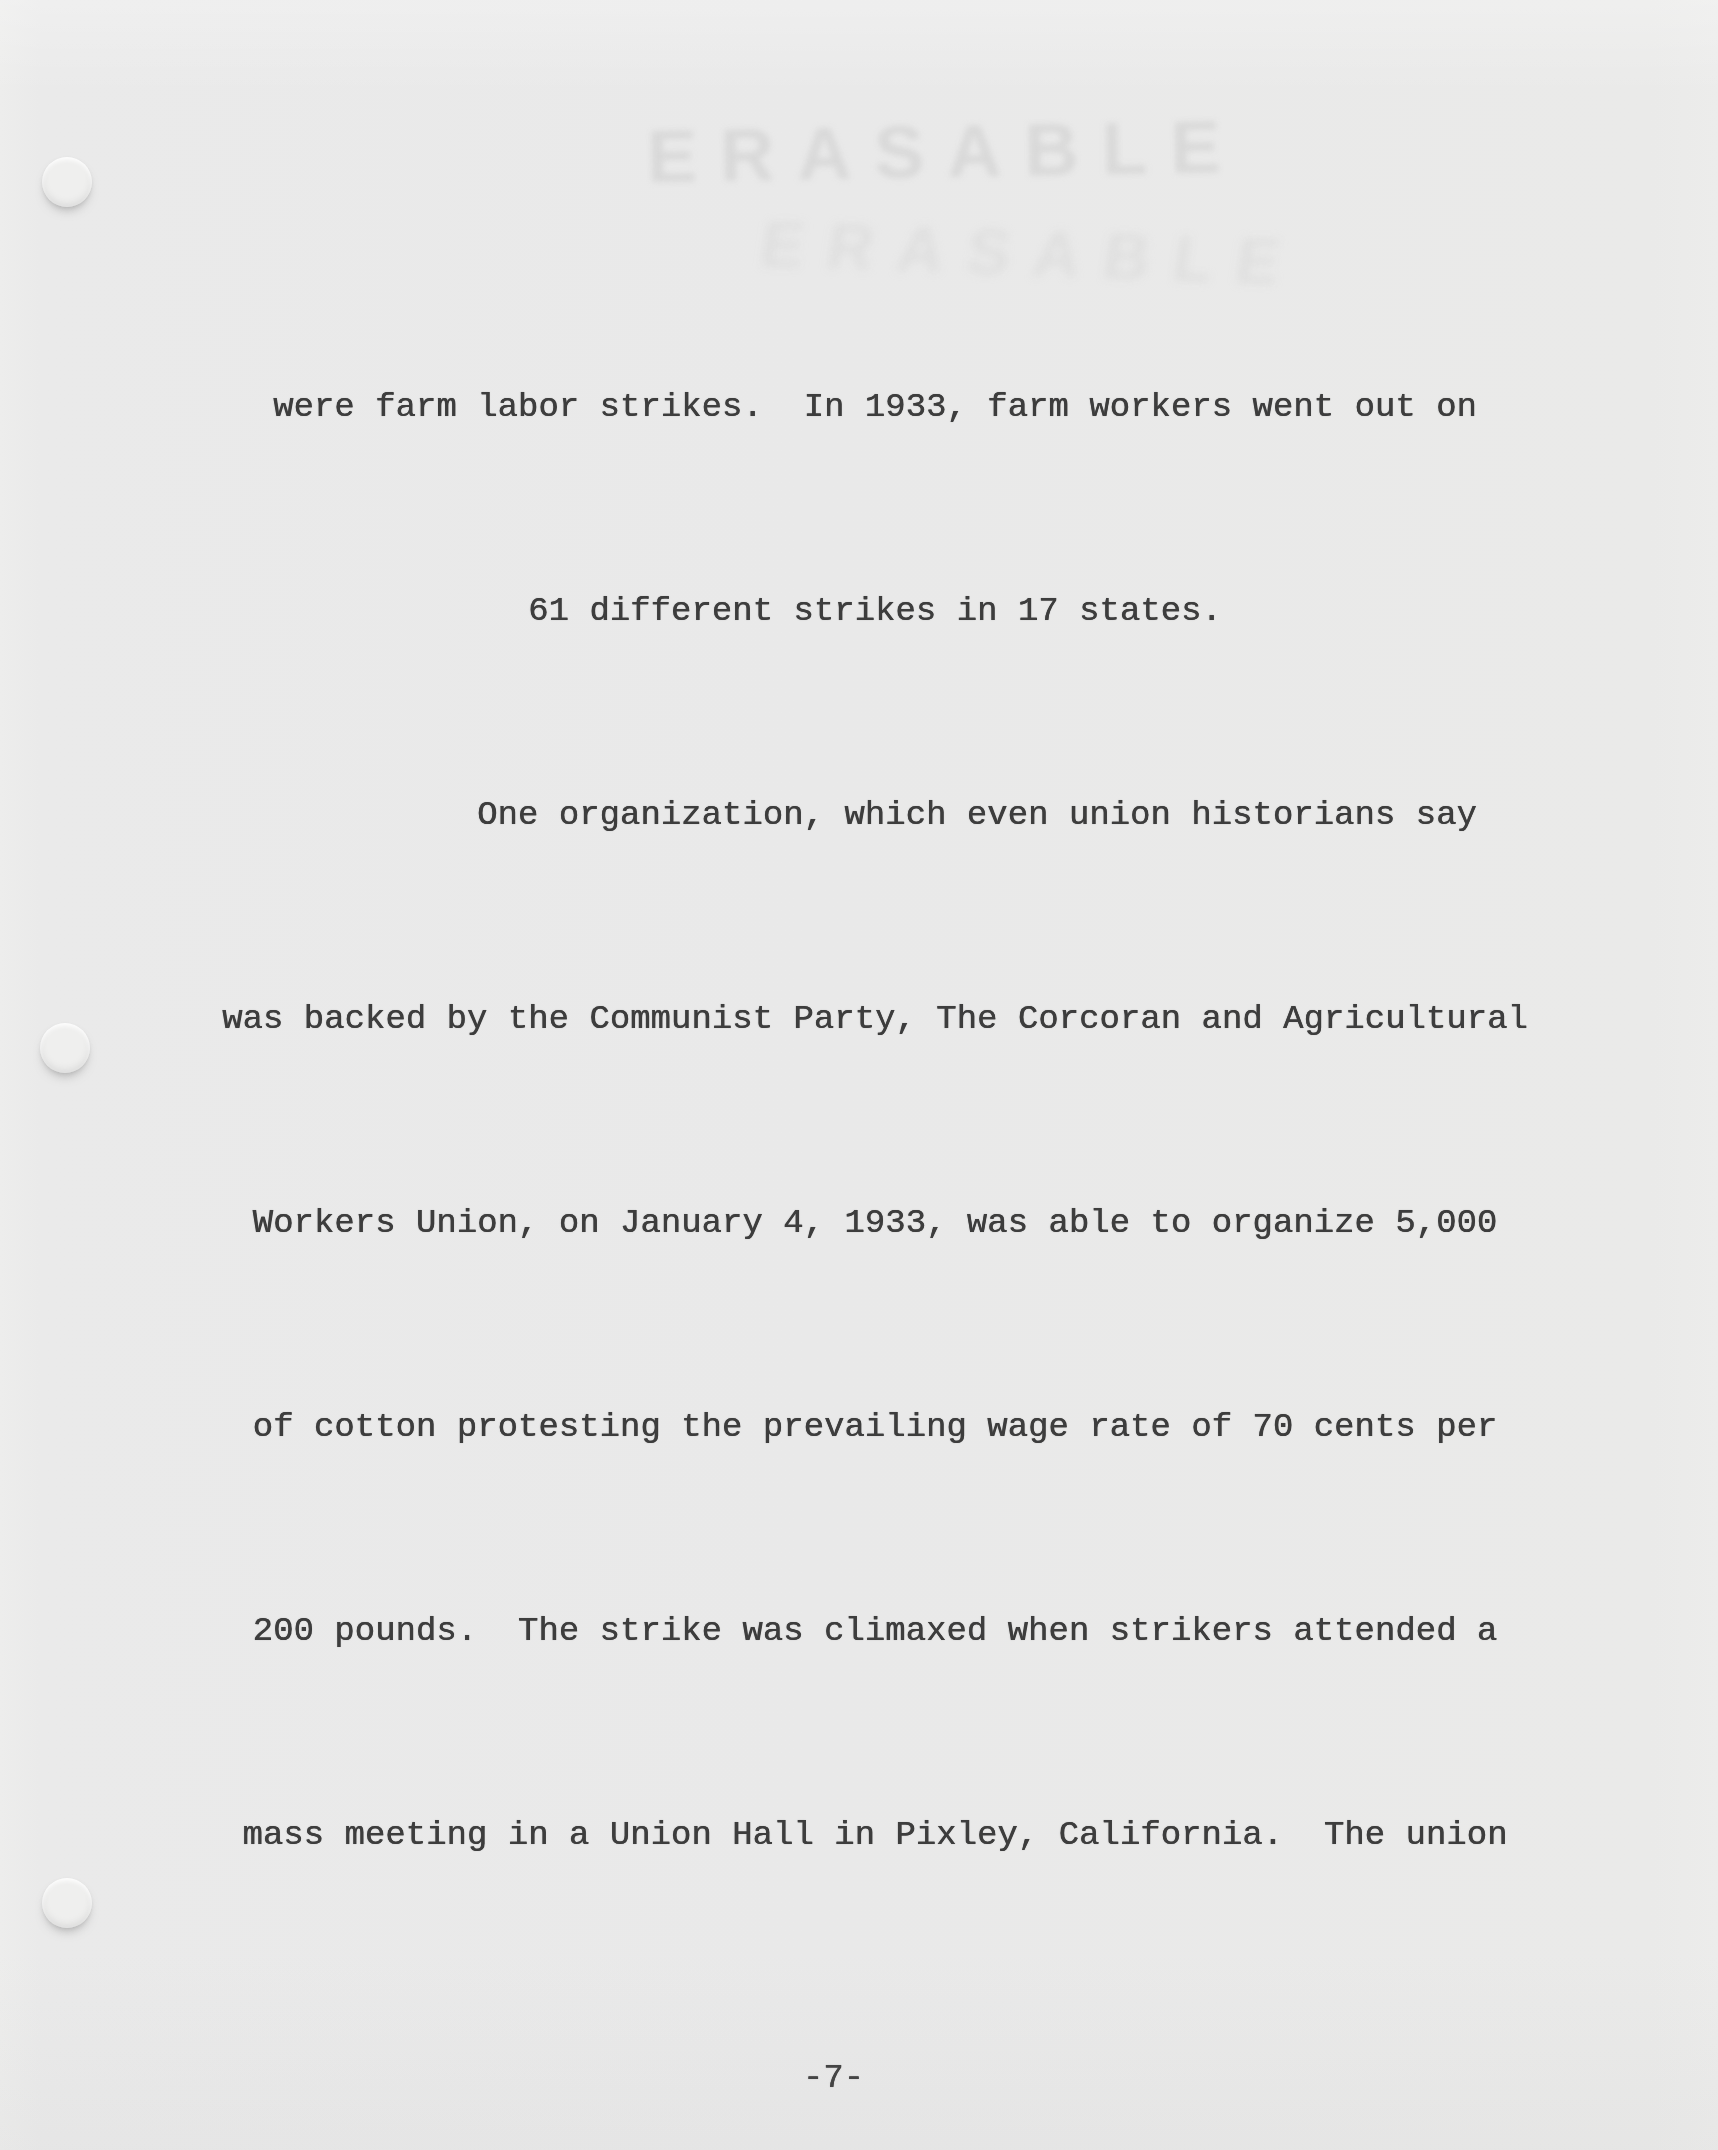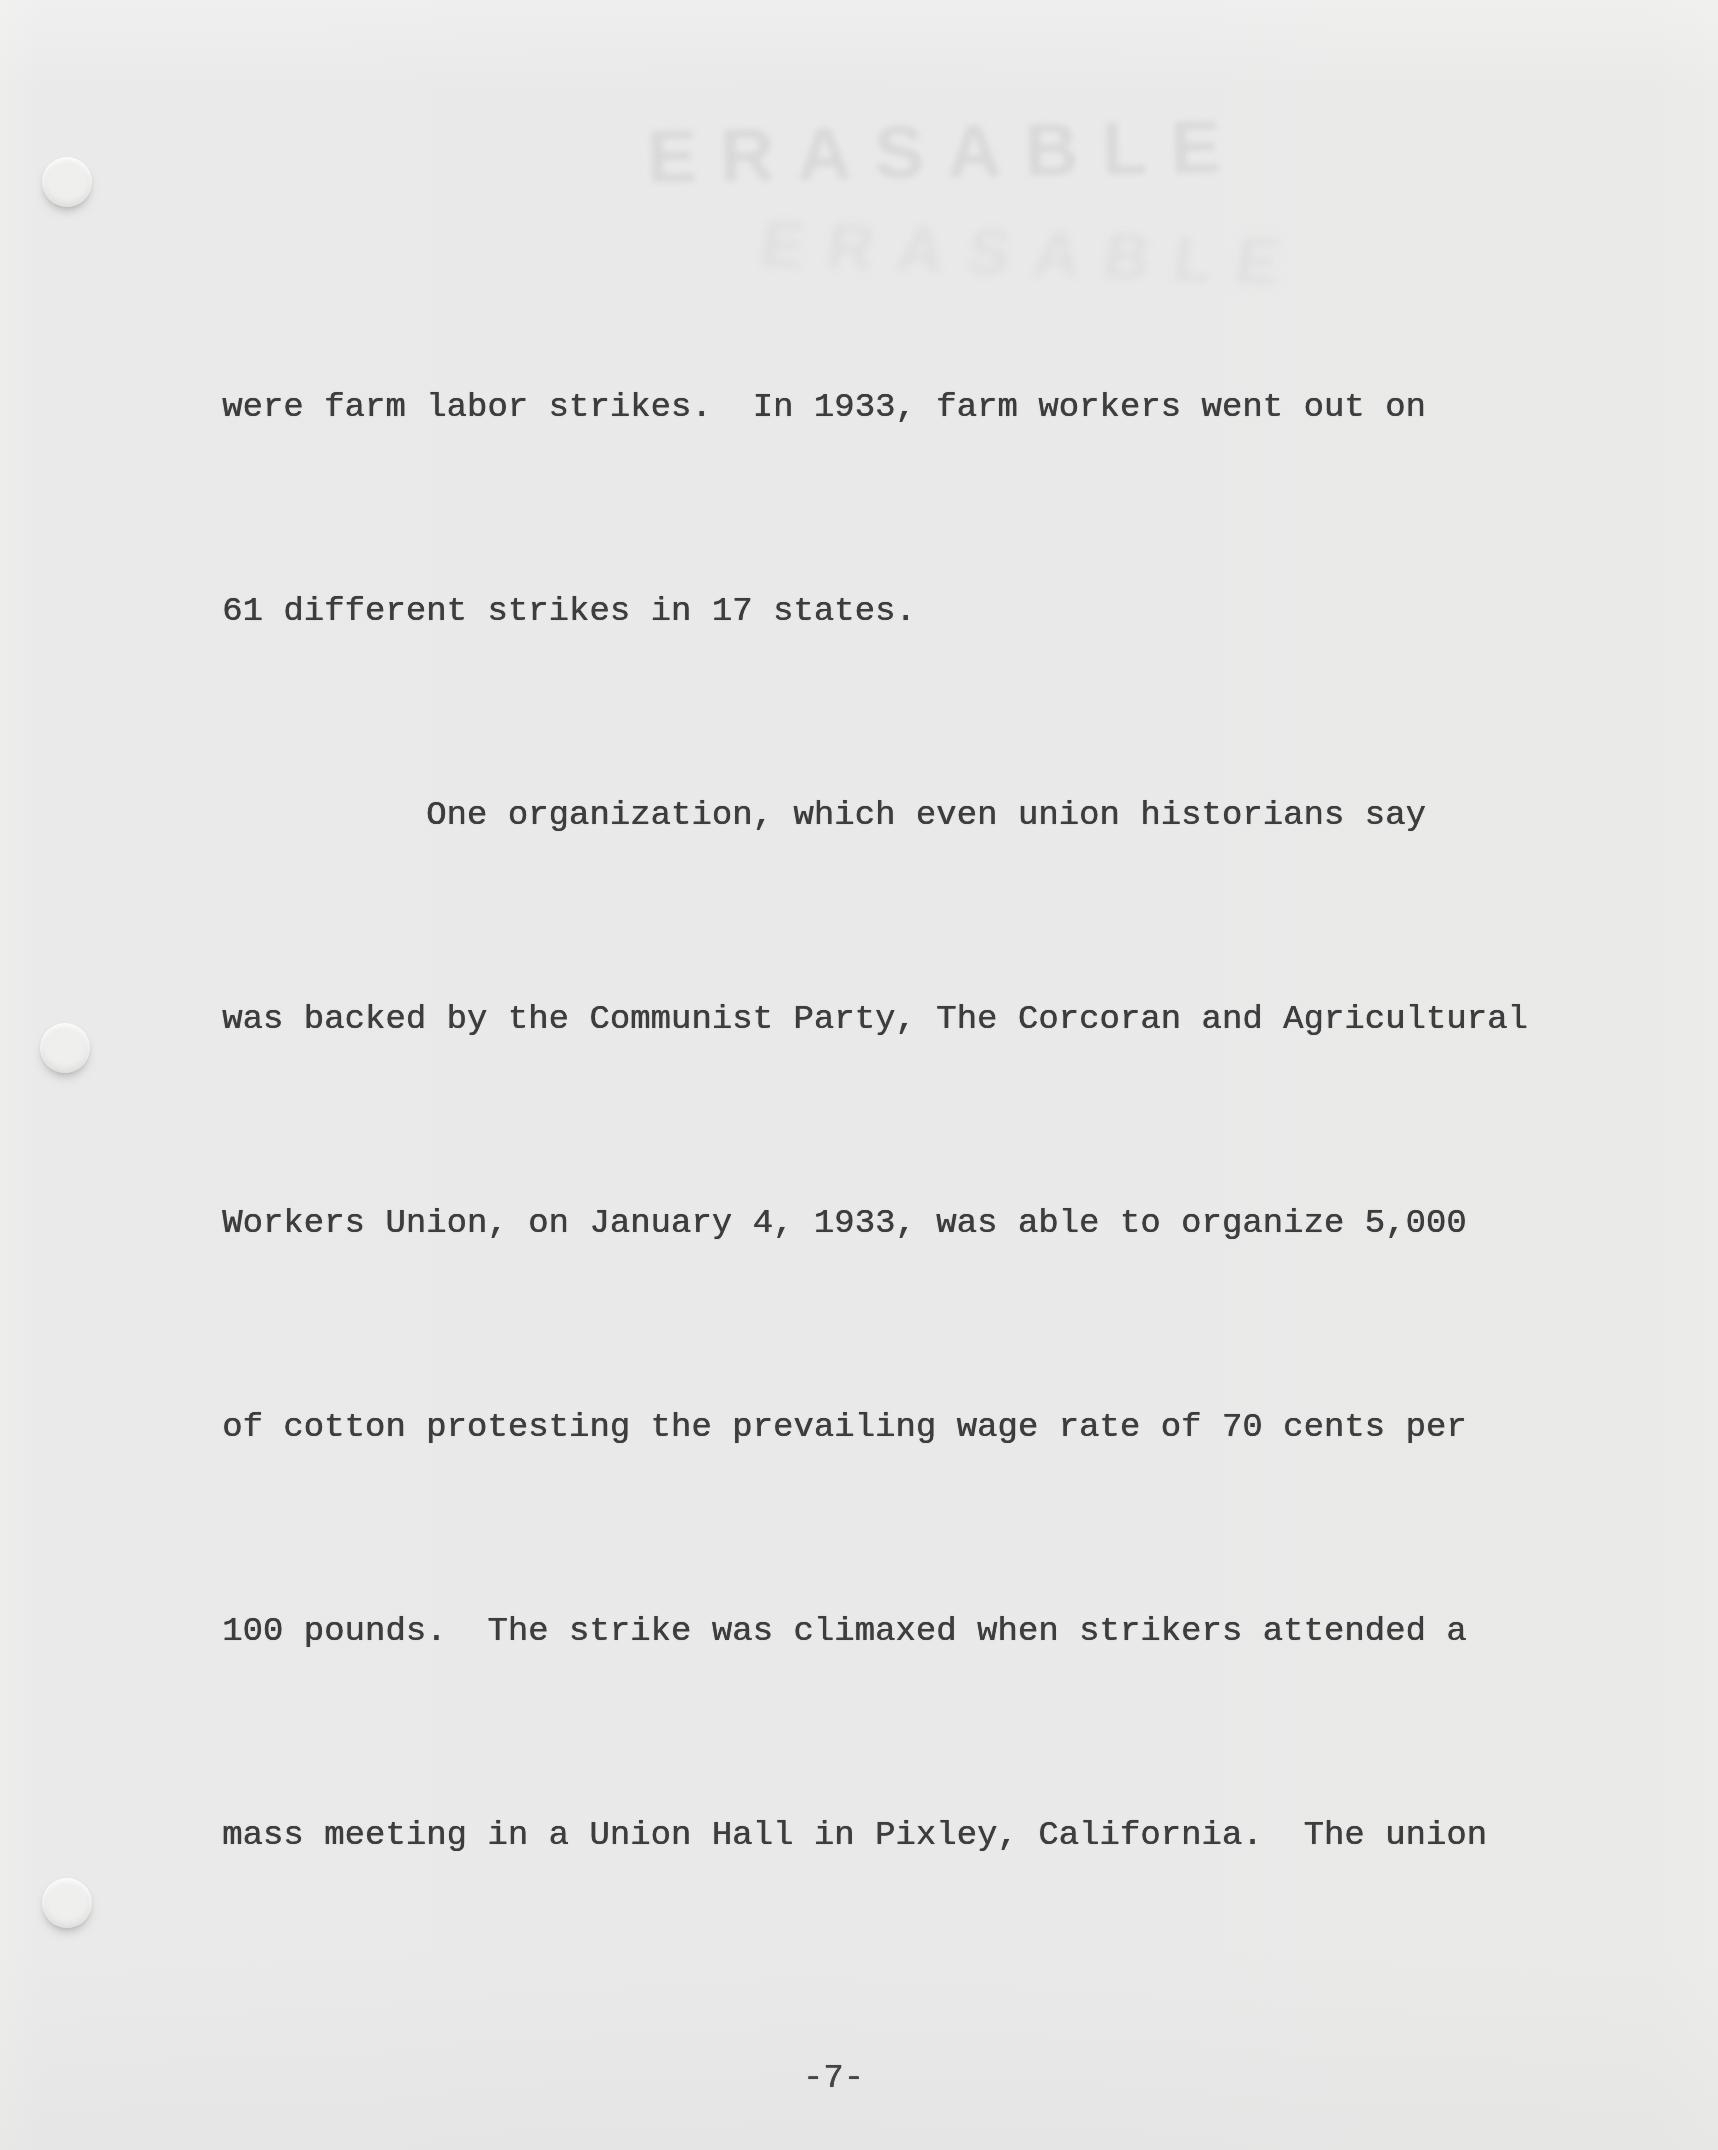--- a/index.html
+++ b/index.html
@@ -24,21 +24,21 @@
     position:absolute;
     left:222px;
     top:237px;
     font-size:34px;
     line-height:68px;
     color:#3d3d3d;
     white-space:pre;
     letter-spacing:0px;
     text-shadow:0.4px 0 0 currentColor, 0 0 1.3px rgba(80,80,80,.35);
   }
-  .line{height:68px;}
+  .line{height:68px;text-align:center;}
   .footer{
     position:absolute;
     left:0; right:0;
     top:2045px;
     text-align:center;
     transform:translateX(-25.6px);
     font-size:34px;
     line-height:67px;
     color:#454545;
     text-shadow:0.4px 0 0 currentColor, 0 0 1.3px rgba(80,80,80,.35);
@@ -92,21 +92,21 @@
   <span class="hole h2"></span>
   <span class="hole h3"></span>
 
   <div class="text-block">
     <div class="line">were farm labor strikes.  In 1933, farm workers went out on</div>
     <div class="line">61 different strikes in 17 states.</div>
     <div class="line">          One organization, which even union historians say</div>
     <div class="line">was backed by the Communist Party, The Corcoran and Agricultural</div>
     <div class="line">Workers Union, on January 4, 1933, was able to organize 5,000</div>
     <div class="line">of cotton protesting the prevailing wage rate of 70 cents per</div>
-    <div class="line">100 pounds.  The strike was climaxed when strikers attended a</div>
+    <div class="line">200 pounds.  The strike was climaxed when strikers attended a</div>
     <div class="line">mass meeting in a Union Hall in Pixley, California.  The union</div>
     
     
     
     
     
     
     
     
     

